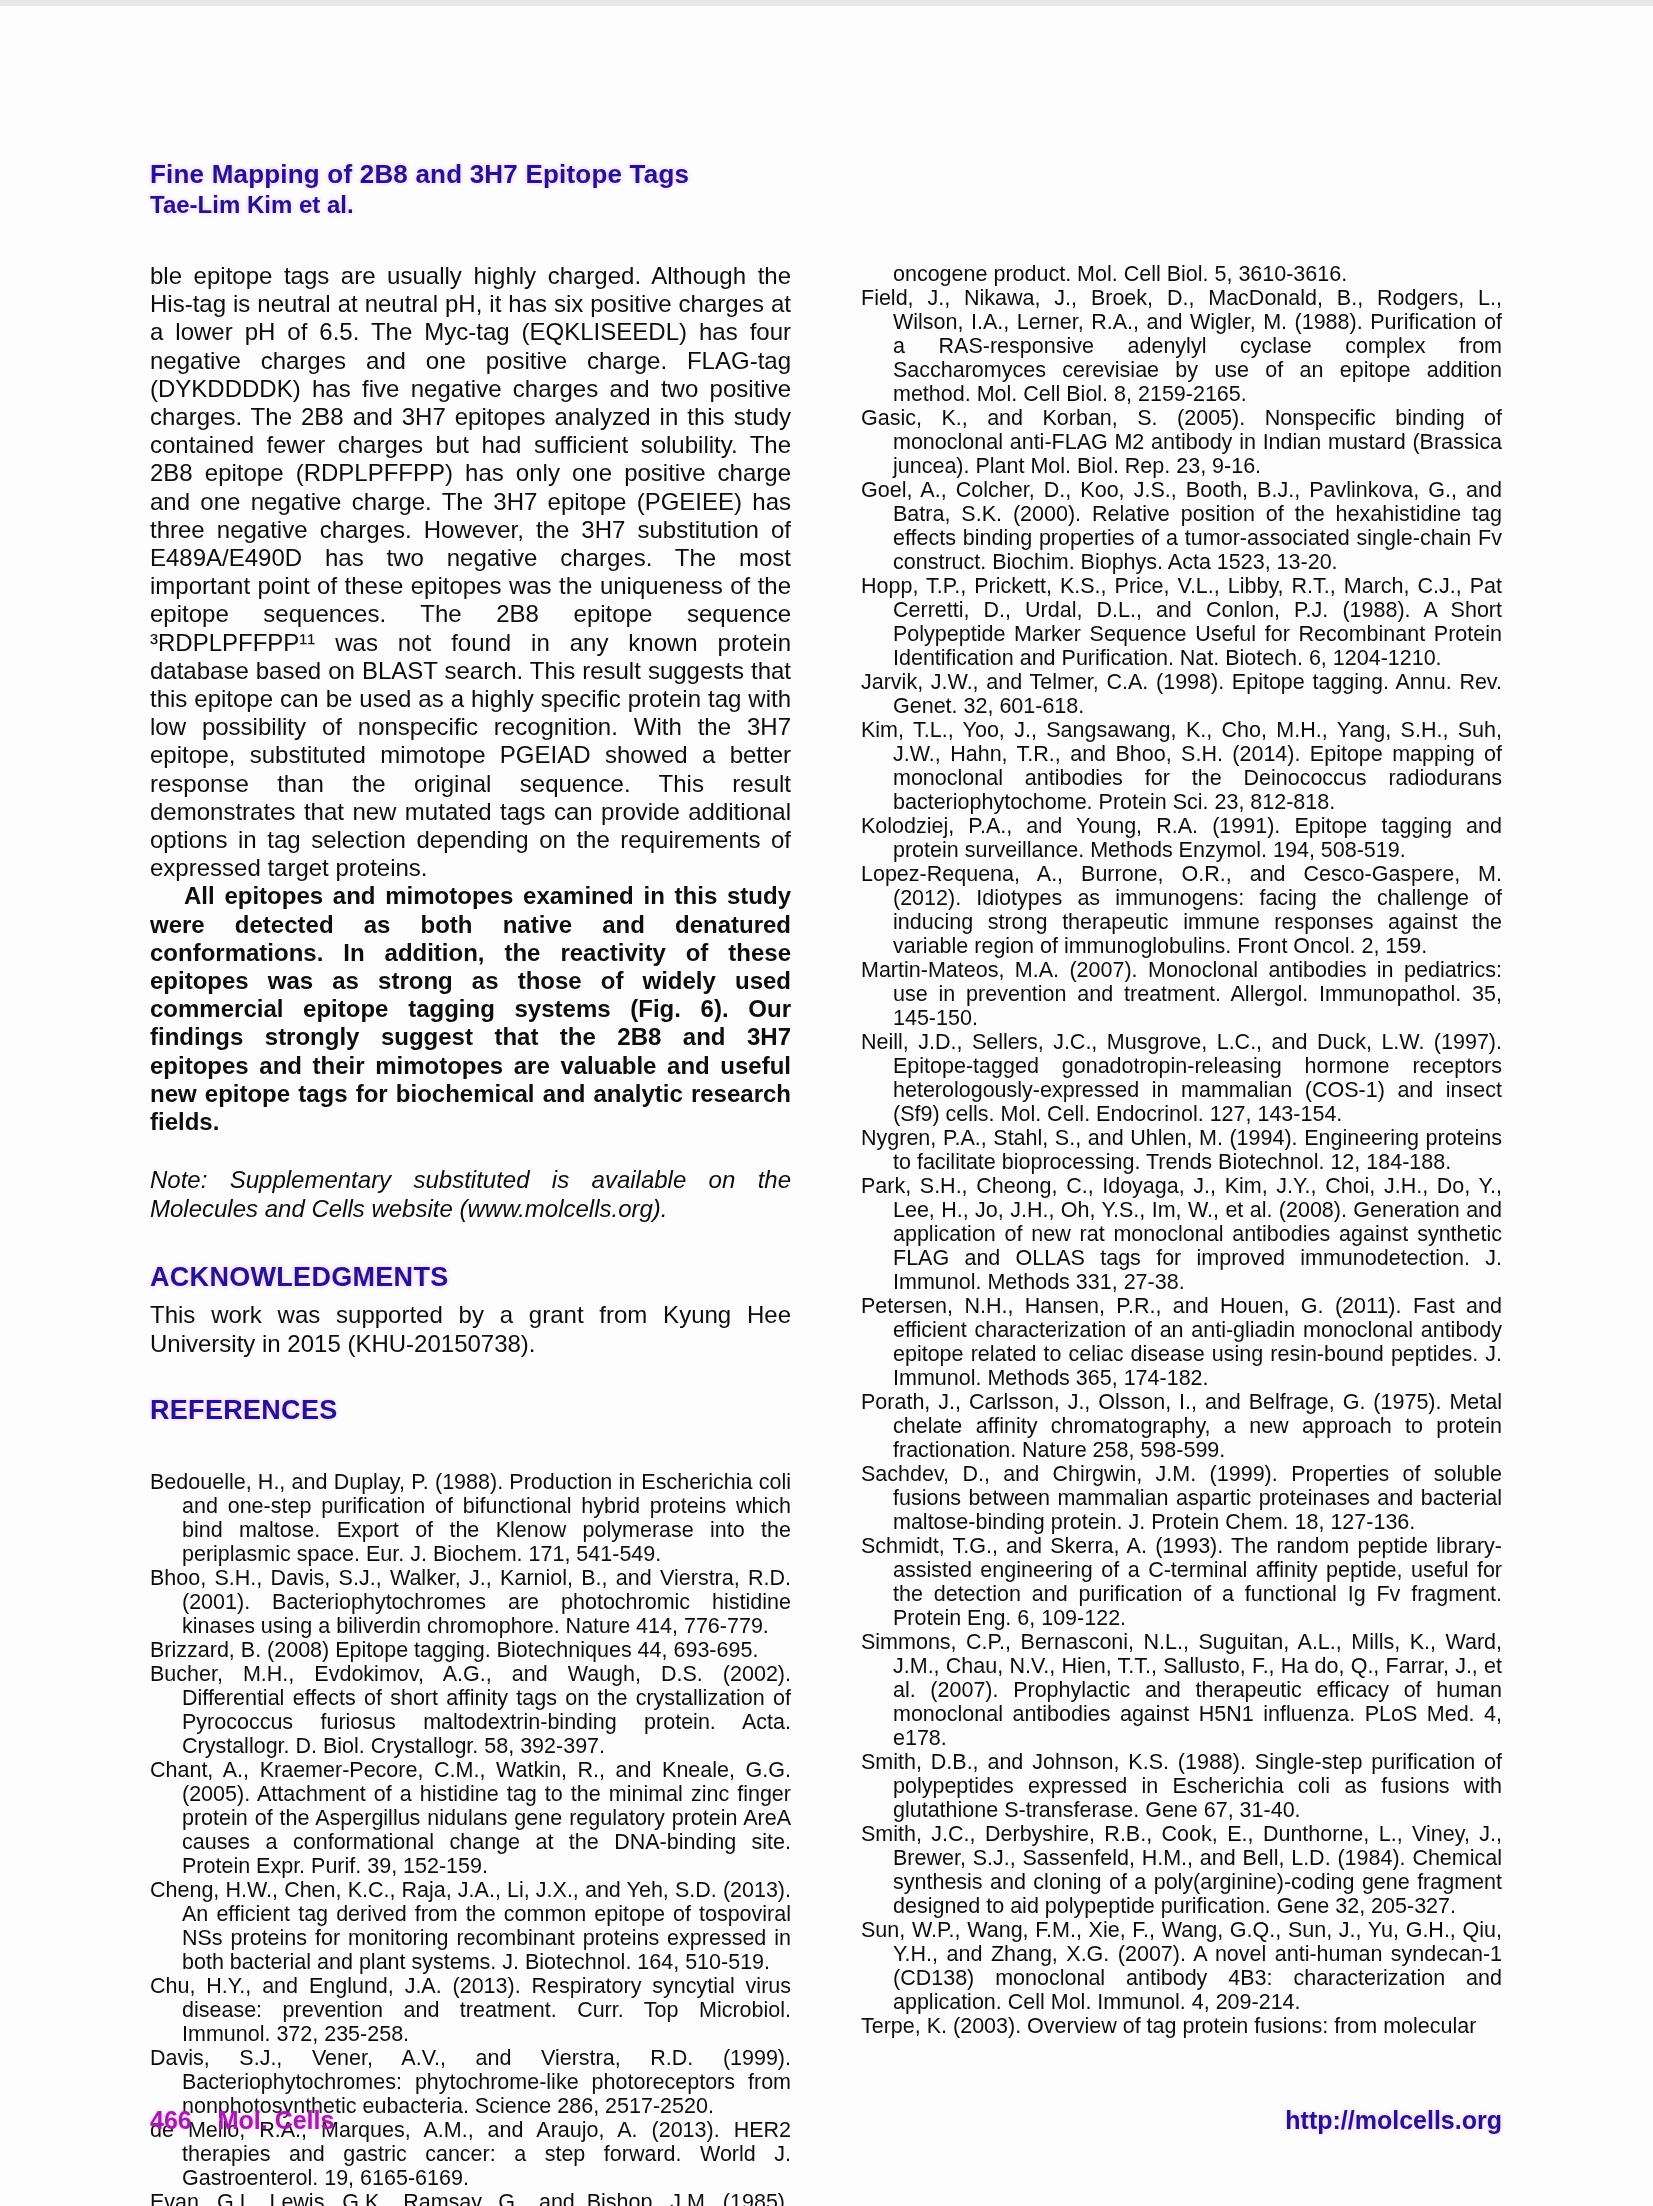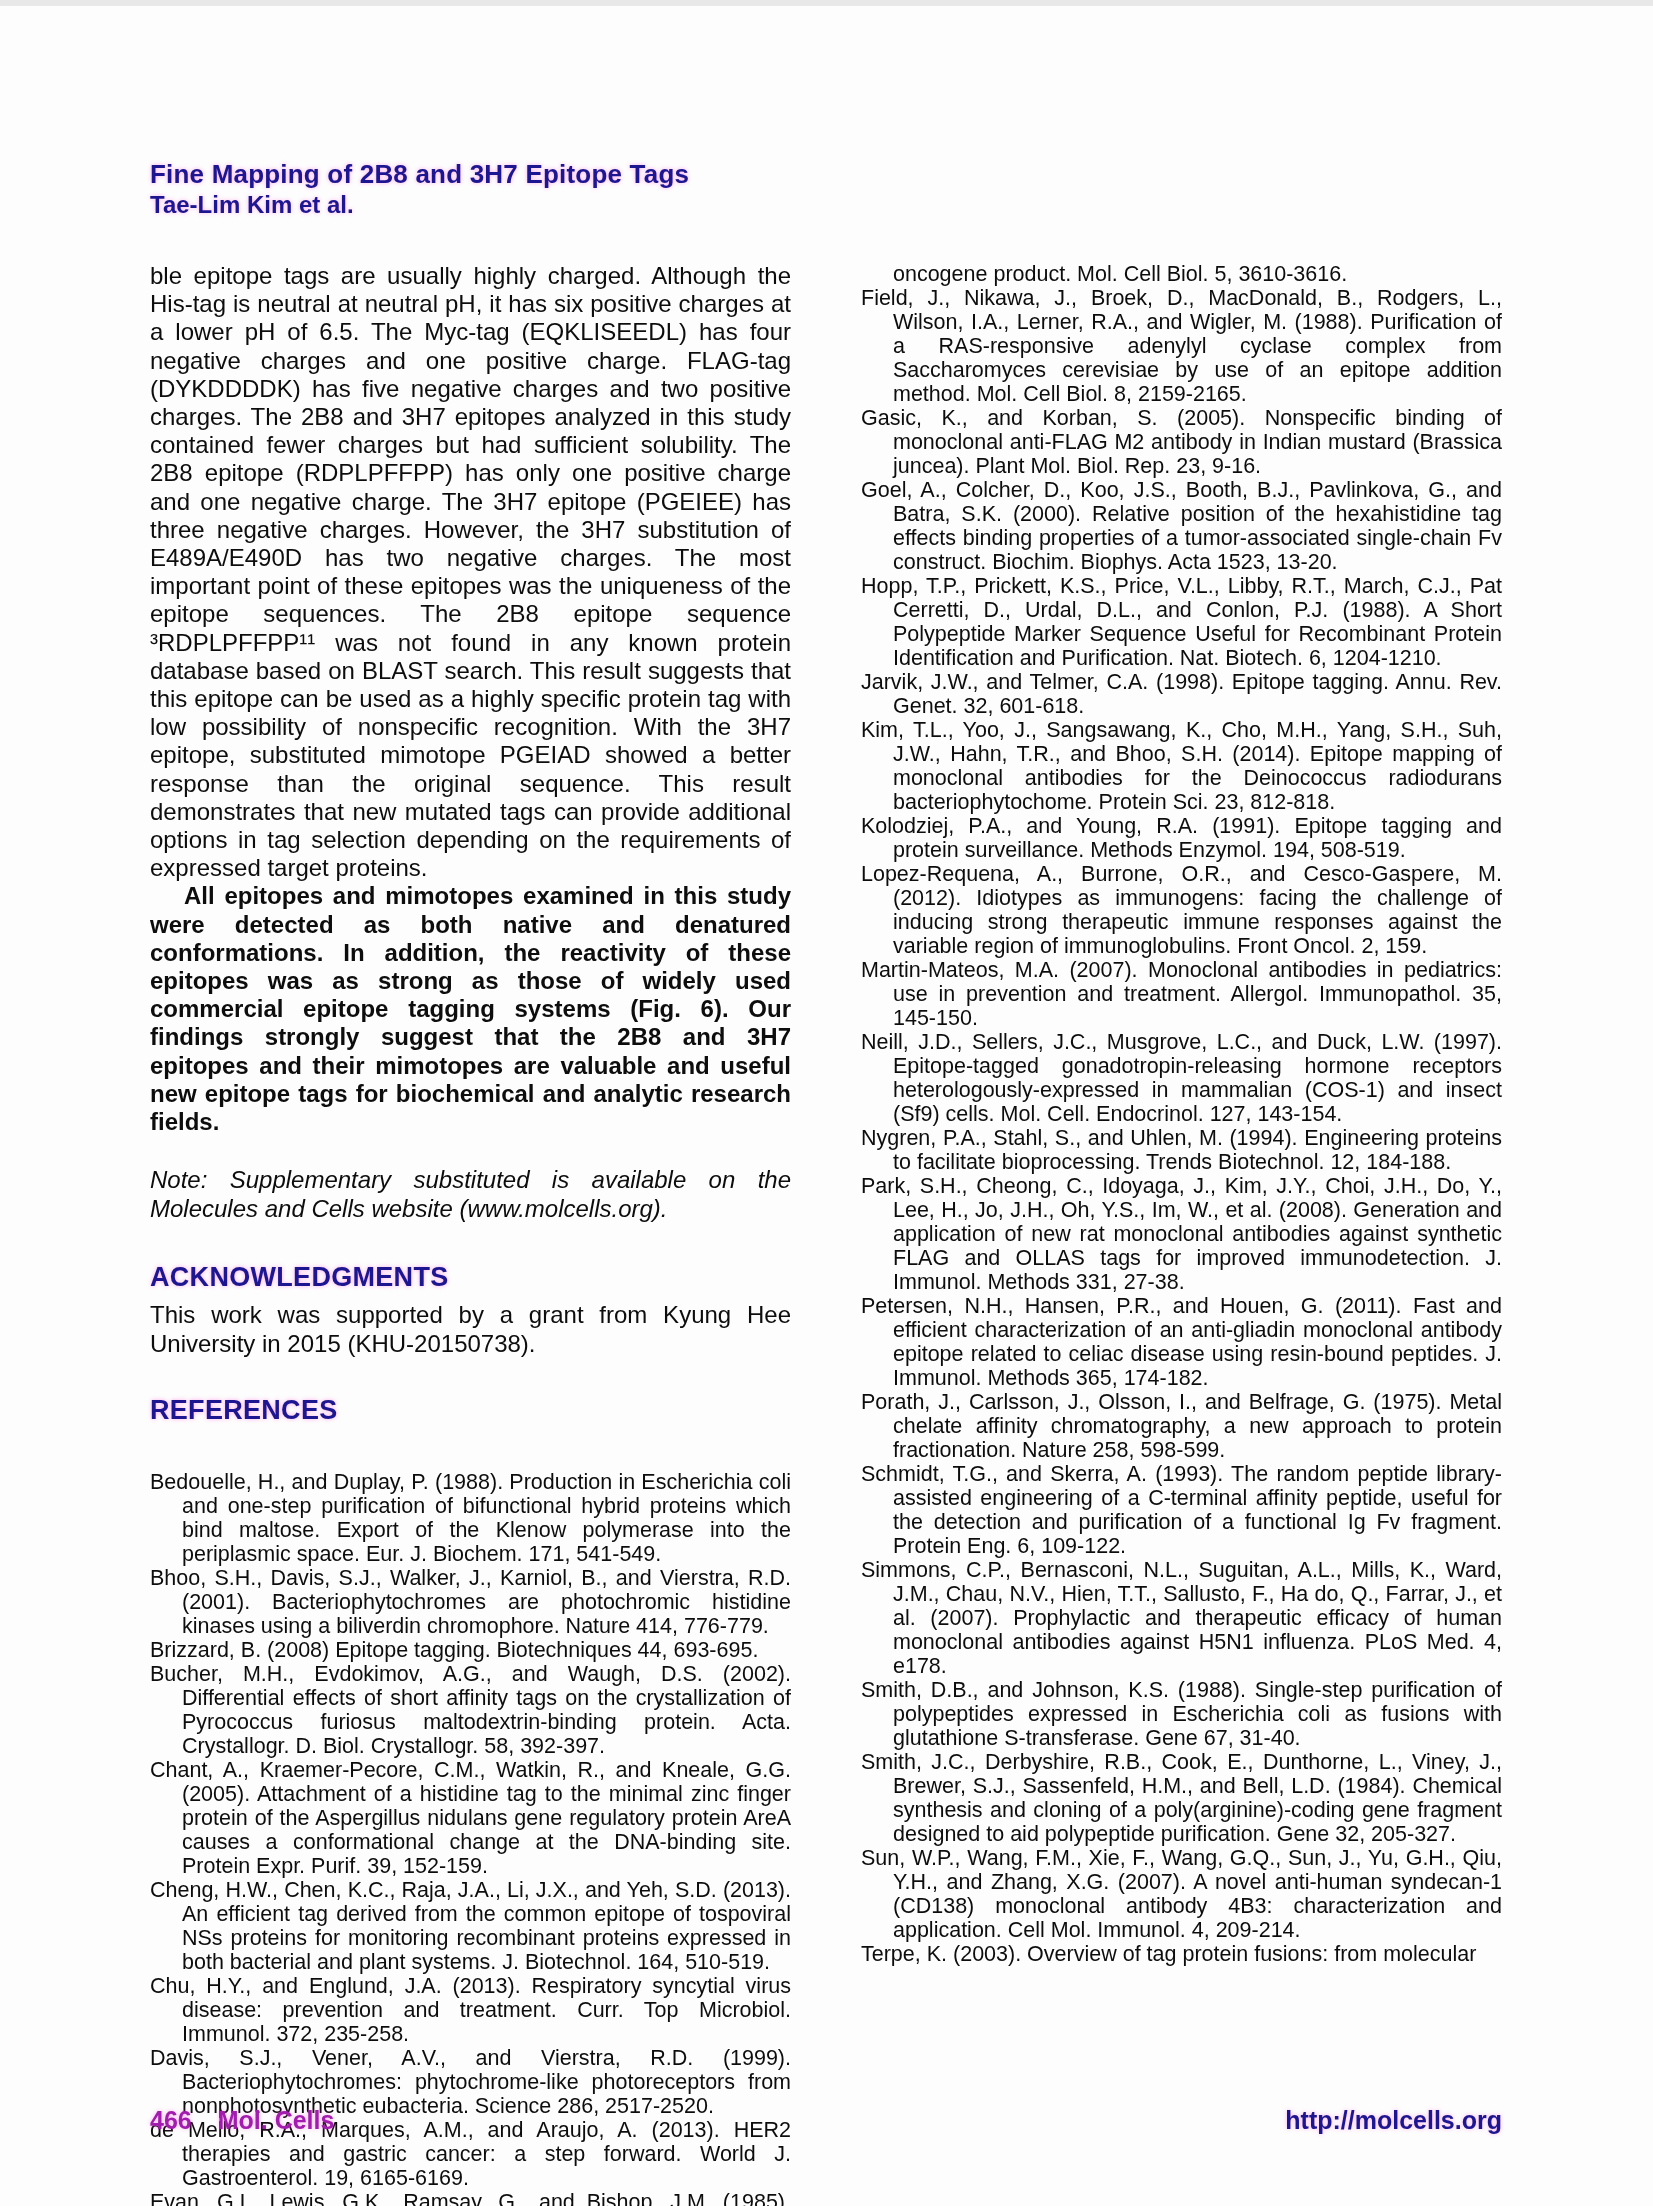--- a/index.html
+++ b/index.html
@@ -115,20 +115,21 @@
         <p class="ref">Jarvik, J.W., and Telmer, C.A. (1998). Epitope tagging. Annu. Rev. Genet. 32, 601-618.</p>
         <p class="ref">Kim, T.L., Yoo, J., Sangsawang, K., Cho, M.H., Yang, S.H., Suh, J.W., Hahn, T.R., and Bhoo, S.H. (2014). Epitope mapping of monoclonal antibodies for the Deinococcus radiodurans bacteriophytochome. Protein Sci. 23, 812-818.</p>
         <p class="ref">Kolodziej, P.A., and Young, R.A. (1991). Epitope tagging and protein surveillance. Methods Enzymol. 194, 508-519.</p>
         <p class="ref">Lopez-Requena, A., Burrone, O.R., and Cesco-Gaspere, M. (2012). Idiotypes as immunogens: facing the challenge of inducing strong therapeutic immune responses against the variable region of immunoglobulins. Front Oncol. 2, 159.</p>
         <p class="ref">Martin-Mateos, M.A. (2007). Monoclonal antibodies in pediatrics: use in prevention and treatment. Allergol. Immunopathol. 35, 145-150.</p>
         <p class="ref">Neill, J.D., Sellers, J.C., Musgrove, L.C., and Duck, L.W. (1997). Epitope-tagged gonadotropin-releasing hormone receptors heterologously-expressed in mammalian (COS-1) and insect (Sf9) cells. Mol. Cell. Endocrinol. 127, 143-154.</p>
         <p class="ref">Nygren, P.A., Stahl, S., and Uhlen, M. (1994). Engineering proteins to facilitate bioprocessing. Trends Biotechnol. 12, 184-188.</p>
         <p class="ref">Park, S.H., Cheong, C., Idoyaga, J., Kim, J.Y., Choi, J.H., Do, Y., Lee, H., Jo, J.H., Oh, Y.S., Im, W., et al. (2008). Generation and application of new rat monoclonal antibodies against synthetic FLAG and OLLAS tags for improved immunodetection. J. Immunol. Methods 331, 27-38.</p>
         <p class="ref">Petersen, N.H., Hansen, P.R., and Houen, G. (2011). Fast and efficient characterization of an anti-gliadin monoclonal antibody epitope related to celiac disease using resin-bound peptides. J. Immunol. Methods 365, 174-182.</p>
         <p class="ref">Porath, J., Carlsson, J., Olsson, I., and Belfrage, G. (1975). Metal chelate affinity chromatography, a new approach to protein fractionation. Nature 258, 598-599.</p>
+        <p class="ref">Sachdev, D., and Chirgwin, J.M. (1999). Properties of soluble fusions between mammalian aspartic proteinases and bacterial maltose-binding protein. J. Protein Chem. 18, 127-136.</p>
         <p class="ref">Schmidt, T.G., and Skerra, A. (1993). The random peptide library-assisted engineering of a C-terminal affinity peptide, useful for the detection and purification of a functional Ig Fv fragment. Protein Eng. 6, 109-122.</p>
         <p class="ref">Simmons, C.P., Bernasconi, N.L., Suguitan, A.L., Mills, K., Ward, J.M., Chau, N.V., Hien, T.T., Sallusto, F., Ha do, Q., Farrar, J., et al. (2007). Prophylactic and therapeutic efficacy of human monoclonal antibodies against H5N1 influenza. PLoS Med. 4, e178.</p>
         <p class="ref">Smith, D.B., and Johnson, K.S. (1988). Single-step purification of polypeptides expressed in Escherichia coli as fusions with glutathione S-transferase. Gene 67, 31-40.</p>
         <p class="ref">Smith, J.C., Derbyshire, R.B., Cook, E., Dunthorne, L., Viney, J., Brewer, S.J., Sassenfeld, H.M., and Bell, L.D. (1984). Chemical synthesis and cloning of a poly(arginine)-coding gene fragment designed to aid polypeptide purification. Gene 32, 205-327.</p>
         <p class="ref">Sun, W.P., Wang, F.M., Xie, F., Wang, G.Q., Sun, J., Yu, G.H., Qiu, Y.H., and Zhang, X.G. (2007). A novel anti-human syndecan-1 (CD138) monoclonal antibody 4B3: characterization and application. Cell Mol. Immunol. 4, 209-214.</p>
         <p class="ref">Terpe, K. (2003). Overview of tag protein fusions: from molecular</p>
       </div>
     </section>
 
   </div>

